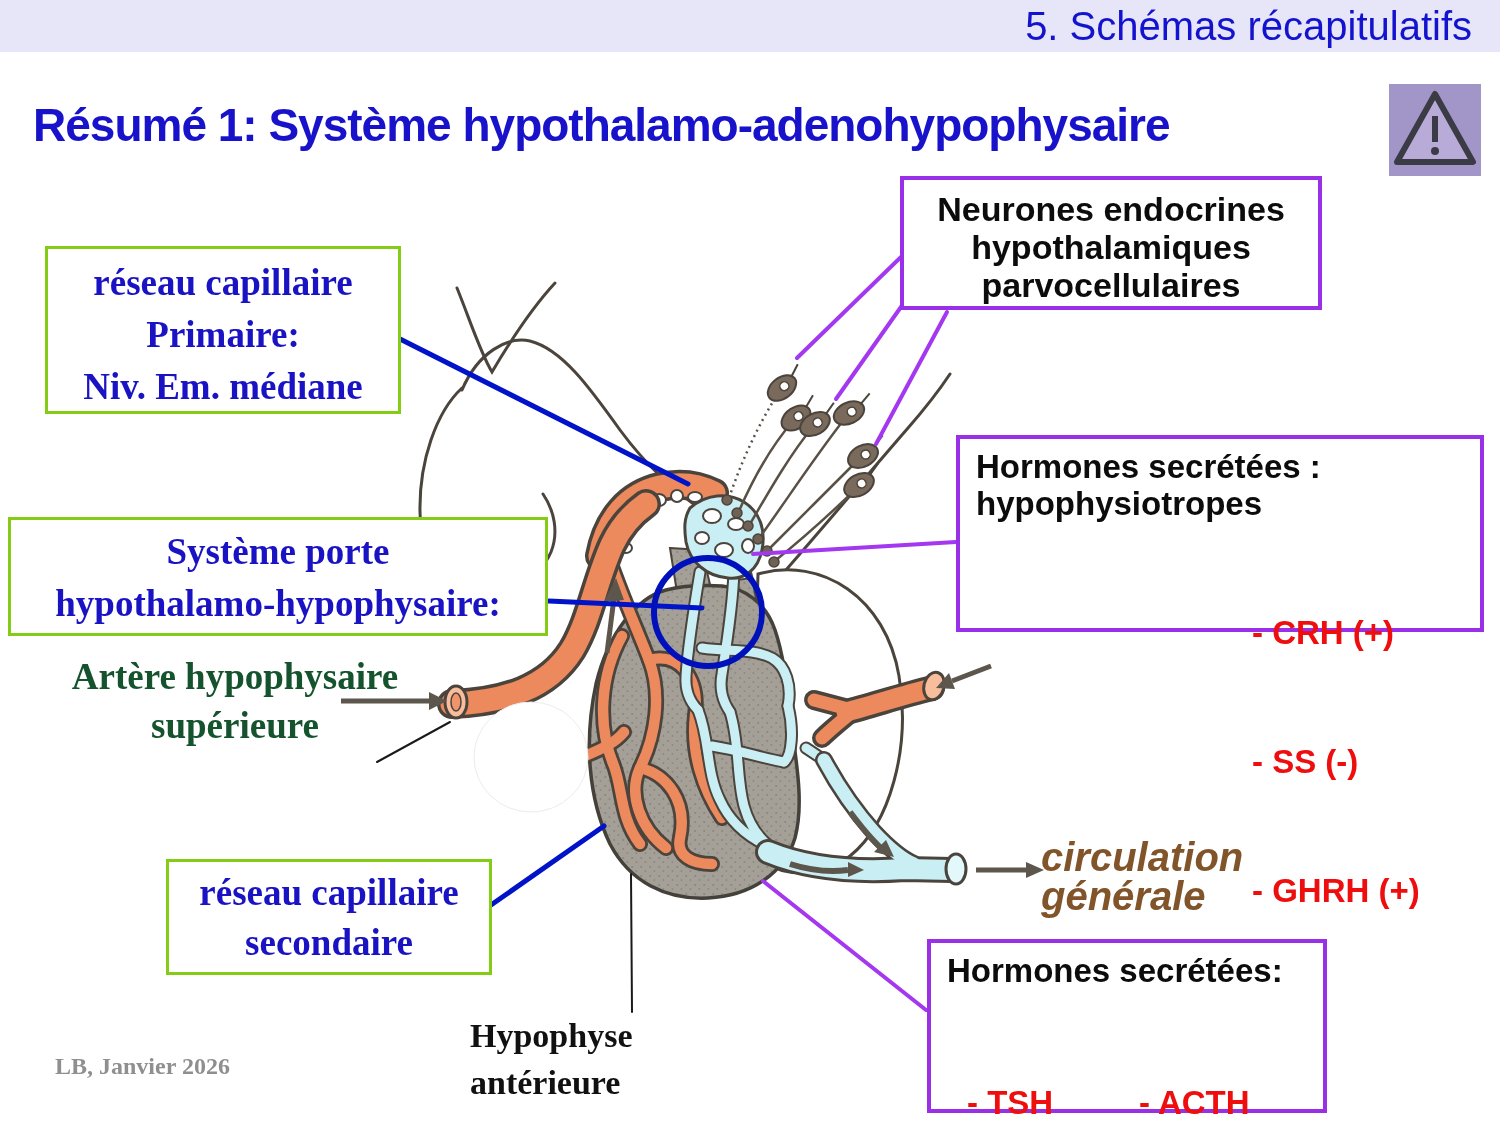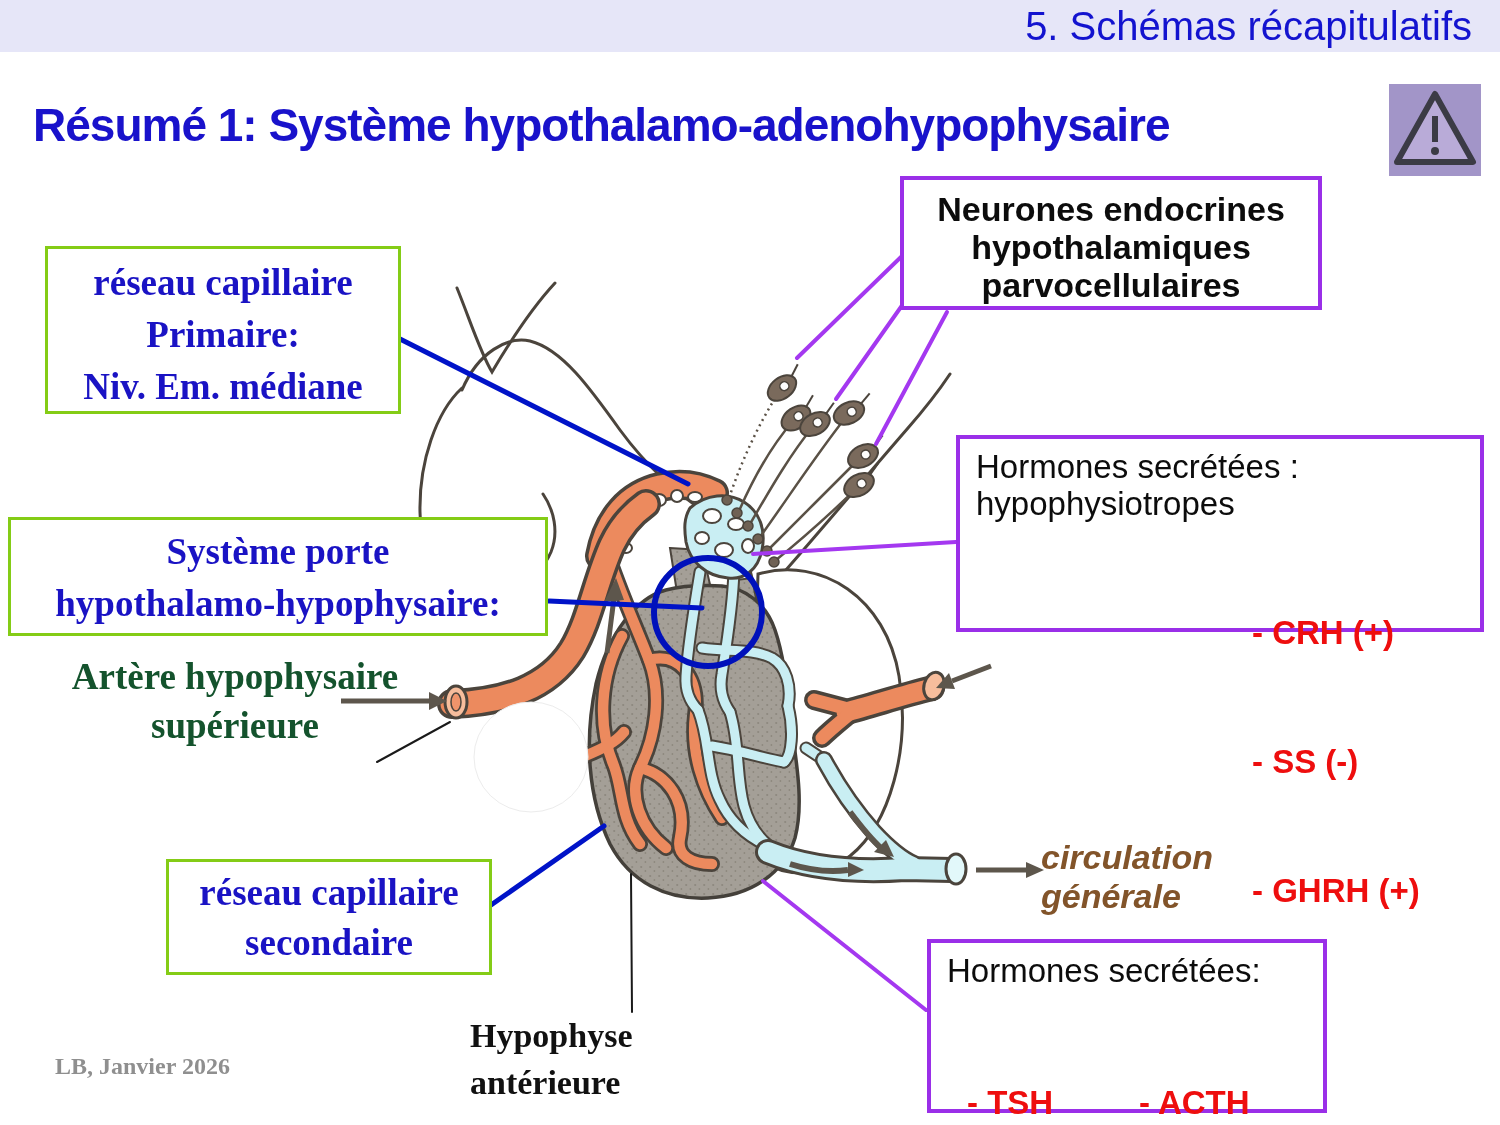--- a/index.html
+++ b/index.html
@@ -13,29 +13,29 @@
   
   .title{position:absolute;left:33px;top:98px;color:#1912cb;font-size:46px;font-weight:bold;
          letter-spacing:-1px;white-space:nowrap;}
   .warn{position:absolute;left:1389px;top:84px;width:92px;height:92px;background:#a295c8;}
   
   .bbox{position:absolute;background:#ffffff;box-sizing:border-box;text-align:center;}
   .blue-border{border:3px solid #84cc16;}
   .purple-border{border:4px solid #9a2fe8;}
   .serif-blue{font-family:"Liberation Serif",serif;font-weight:bold;color:#1a13c4;font-size:37px;}
   .sans-black{font-weight:bold;color:#0c0c0c;font-size:34px;}
-  .hormone-head{font-weight:normal;color:#0c0c0c;font-size:33px;line-height:37px;text-align:left;
+  .hormone-head{font-weight:bold;color:#0c0c0c;font-size:33px;line-height:37px;text-align:left;
                 padding:9px 1px 0 16px;}
   .hcol{position:absolute;text-align:left;color:#ee0e0e;font-weight:bold;font-size:33px;
         line-height:43px;white-space:pre;}
   .artere{position:absolute;left:20px;top:652px;width:430px;text-align:center;
           font-family:"Liberation Serif",serif;font-weight:bold;color:#14532d;
           font-size:37px;line-height:49px;}
   .circulation{position:absolute;left:1041px;top:838px;color:#82542a;font-weight:bold;
-               font-style:italic;font-size:34px;line-height:39px;text-align:left;}
+               font-style:italic;font-size:40px;line-height:39px;text-align:left;}
   .hypophyse{position:absolute;left:470px;top:1012px;width:320px;
              font-family:"Liberation Serif",serif;font-weight:bold;color:#111;
              font-size:34px;line-height:47px;}
   .credit{position:absolute;left:55px;top:1053px;font-family:"Liberation Serif",serif;
           font-weight:bold;color:#8f8f8f;font-size:24px;}
 </style>
 </head>
 <body>
 
 <div class="slide">

